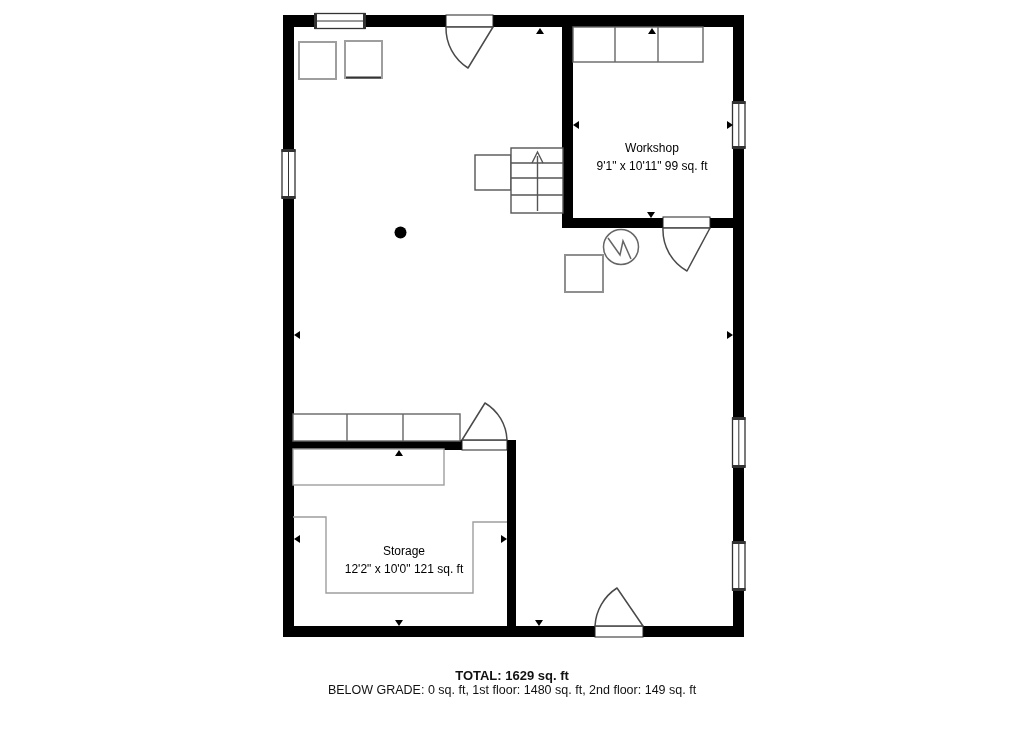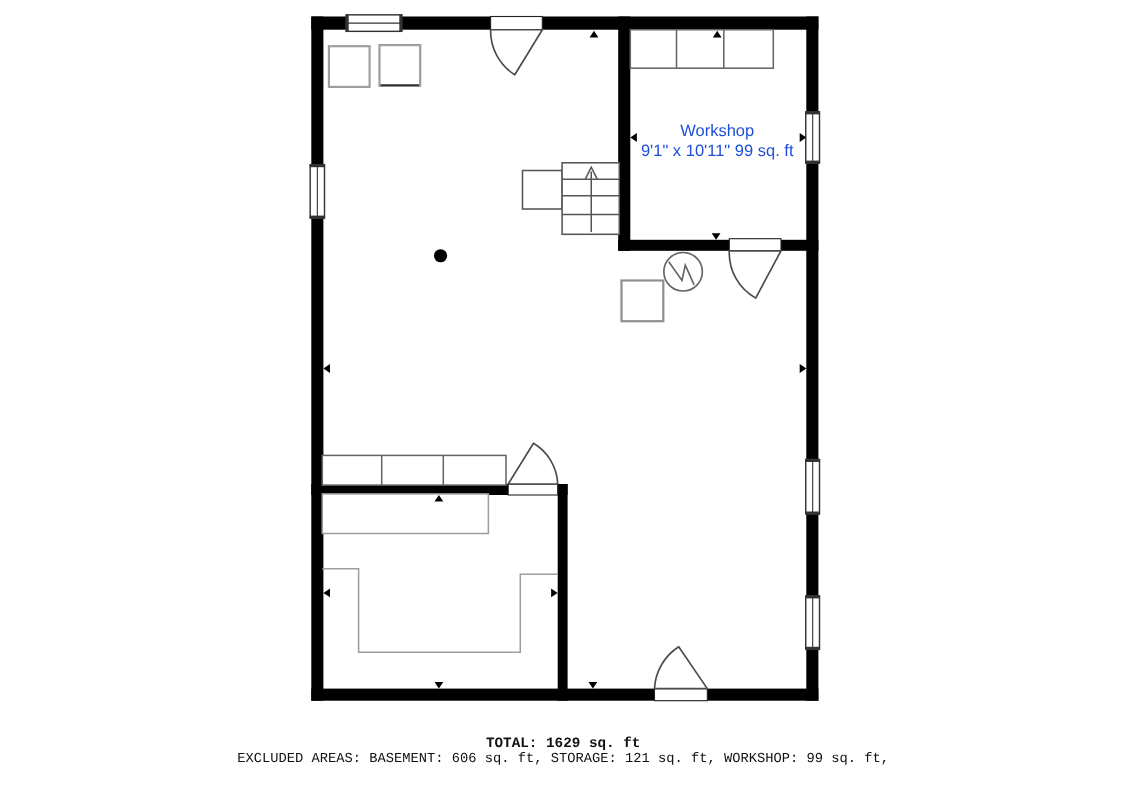--- a/index.html
+++ b/index.html
@@ -9,36 +9,36 @@
     height: 738px;
     background: #ffffff;
     font-family: "Liberation Sans", sans-serif;
     overflow: hidden;
   }
   .plan-svg { position: absolute; left: 0; top: 0; }
   .room-label {
     position: absolute;
     transform: translateX(-50%);
     text-align: center;
-    color: #1d4ed8;
-    font-size: 15px;
+    color: #000000;
+    font-size: 12px;
     line-height: 18px;
     white-space: nowrap;
+    margin-top: 28px;
   }
   .summary {
     position: absolute;
     left: 0;
     top: 668px;
     width: 100%;
     text-align: center;
     color: #111111;
     font-size: 12.5px;
     line-height: 15px;
     white-space: nowrap;
-    font-family: Liberation Mono, monospace;
   }
   .summary .total-line { font-weight: bold; font-size: 13px; }
 </style>
 </head>
 <body>
 
 <div class="canvas">
 
   <svg class="plan-svg" width="1024" height="738" viewBox="0 0 1024 738">
 
@@ -160,19 +160,23 @@
       <polygon points="507,539 501,535 501,543"></polygon>
     </g>
   </svg>
 
   <div class="room-label" style="left:652px; top:111px;">
     <div>Workshop</div>
     <div>9'1" x 10'11" 99 sq. ft</div>
   </div>
 
 
+  <div class="room-label" style="left:404px; top:514px;">
+    <div>Storage</div>
+    <div>12'2" x 10'0" 121 sq. ft</div>
+  </div>
 
   <div class="summary">
     <div class="total-line">TOTAL: 1629 sq. ft</div>
-    <div>EXCLUDED AREAS: BASEMENT: 606 sq. ft, STORAGE: 121 sq. ft, WORKSHOP: 99 sq. ft,</div>
+    <div>BELOW GRADE: 0 sq. ft, 1st floor: 1480 sq. ft, 2nd floor: 149 sq. ft</div>
   </div>
 
 </div>
 
 </body></html>

